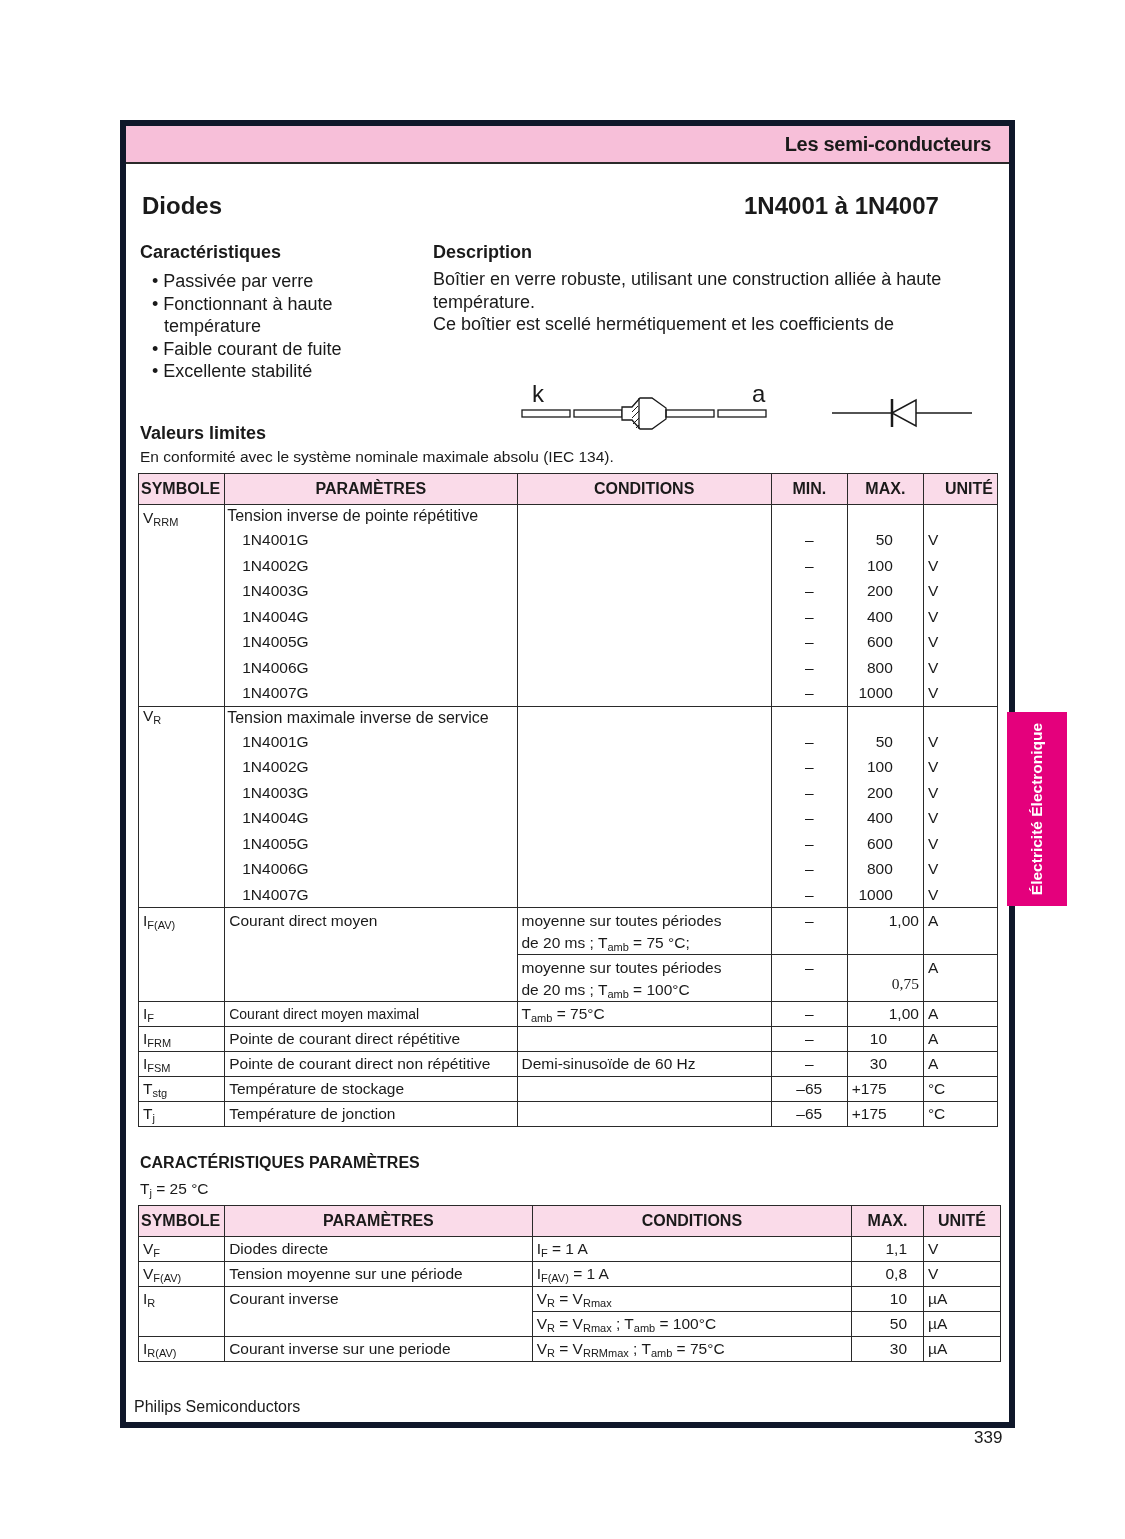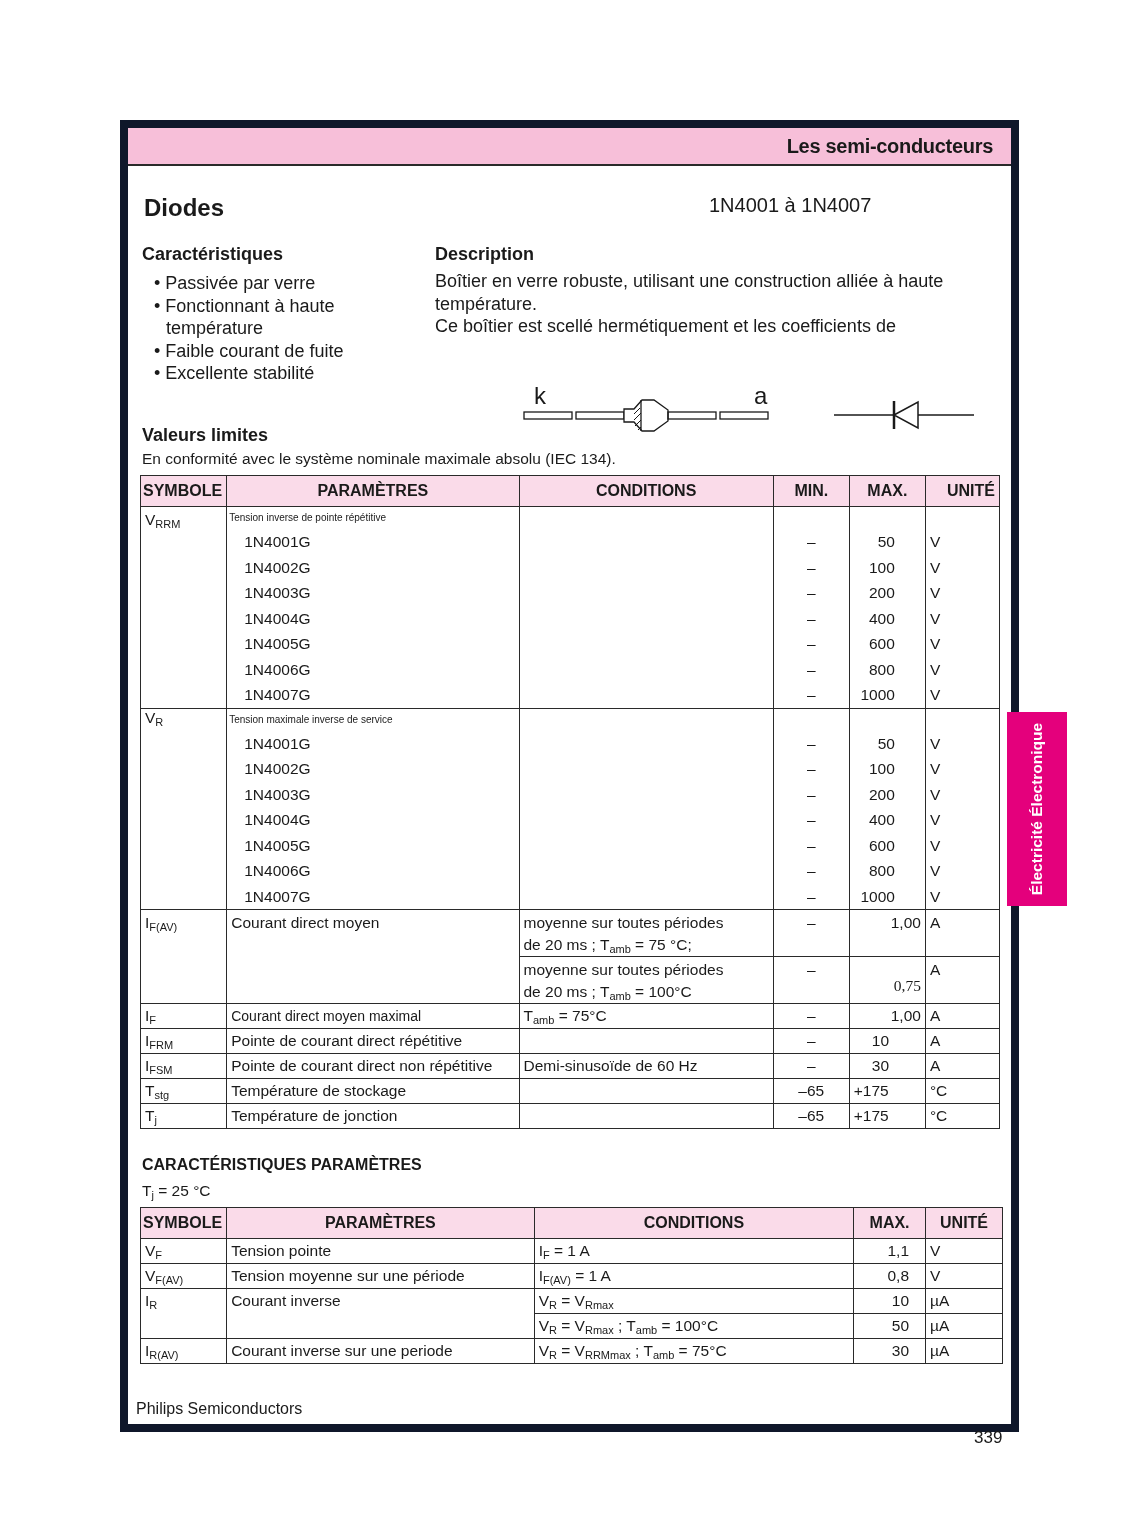--- a/index.html
+++ b/index.html
@@ -1,37 +1,37 @@
 <!DOCTYPE html>
 <html><head>
 <meta charset="utf-8">
 <style>
   html,body{margin:0;padding:0;background:#fff;}
   body{width:1125px;height:1539px;position:relative;font-family:"Liberation Sans",sans-serif;color:#1a1a1a;overflow:hidden;}
-  .frame{position:absolute;left:120px;top:120px;width:883px;height:1296px;border:8px solid #0f172a;box-sizing:content-box;}
+  .frame{position:absolute;left:120px;top:120px;width:883px;height:1296px;border:6px solid #0f172a;box-sizing:content-box;}
   .topbar{position:absolute;left:0;top:0;width:883px;height:36px;background:#f7bfd9;border-bottom:2px solid #2a2a2a;}
   .topbar span{position:absolute;right:18px;top:7px;font-weight:bold;font-size:20px;letter-spacing:-0.3px;}
   .title-left{position:absolute;left:16px;top:66px;font-weight:bold;font-size:24px;}
-  .title-right{position:absolute;left:581px;top:66px;font-weight:normal;font-size:20px;}
+  .title-right{position:absolute;left:618px;top:66px;font-weight:bold;font-size:24px;}
   .h3{position:absolute;font-weight:bold;font-size:18px;}
   .bullets{position:absolute;left:14px;top:144px;font-size:18px;line-height:22.5px;}
   .bullets div{white-space:nowrap;margin-left:12px;}
   .desc{position:absolute;left:307px;top:142px;font-size:18px;line-height:22.5px;width:580px;}
   .diagram{position:absolute;left:380px;top:250px;}
   .sub{position:absolute;left:14px;top:322px;font-size:15.5px;}
   table{border-collapse:collapse;position:absolute;font-size:15.5px;}
   td,th{border:1.5px solid #2a2a2a;padding:0 4px;vertical-align:top;}
   th{background:#fadbe9;font-weight:bold;height:30px;vertical-align:middle;font-size:16px;}
   .t1{left:12px;top:347px;width:860px;}
   .t2{left:12px;top:1079px;width:863px;}
   .num{text-align:right;}
   .ctr{text-align:center;}
   .small{font-size:14px;}
   .sublist div{height:25.5px;line-height:25.5px;padding-left:17px;}
-  .sublist .hdr{padding-left:2px;height:22px;line-height:22px;font-size:10px;}
+  .sublist .hdr{padding-left:2px;height:22px;line-height:22px;font-size:16px;}
   .colv div{height:25.5px;line-height:25.5px;}
   .colv .hdr{height:22px;}
   sub{font-size:11px;vertical-align:-3px;line-height:0;}
   .elec{position:absolute;left:14px;top:1028px;font-weight:bold;font-size:16px;}
   .tj{position:absolute;left:14px;top:1054px;font-size:15.5px;}
   .footer{position:absolute;left:8px;top:1272px;font-size:16px;}
   .pagenum{position:absolute;left:974px;top:1428px;font-size:17px;}
   .sidetab{position:absolute;left:1007px;top:712px;width:60px;height:194px;background:#e4007c;}
   .sidetab span{position:absolute;left:50%;top:50%;transform:translate(-50%,-50%) rotate(-90deg);white-space:nowrap;color:#fff;font-weight:bold;font-size:15.5px;}
   .tall td{height:24px;line-height:24px;}
@@ -276,21 +276,21 @@
     <tbody>
         <tr>
       <th style="text-align:left;padding-left:2px;">SYMBOLE</th>
       <th>PARAMÈTRES</th>
       <th>CONDITIONS</th>
       <th>MAX.</th>
       <th>UNITÉ</th>
     </tr>
     <tr class="tall">
       <td><span>V</span><sub>F</sub></td>
-      <td>Tension pointe</td>
+      <td>Diodes directe</td>
       <td><span>I</span><sub>F</sub><span> = 1 A</span></td>
       <td class="num" style="padding-right:16px;">1,1</td>
       <td>V</td>
     </tr>
     <tr class="tall">
       <td><span>V</span><sub>F(AV)</sub></td>
       <td>Tension moyenne sur une période</td>
       <td><span>I</span><sub>F(AV)</sub><span> = 1 A</span></td>
       <td class="num" style="padding-right:16px;">0,8</td>
       <td>V</td>

